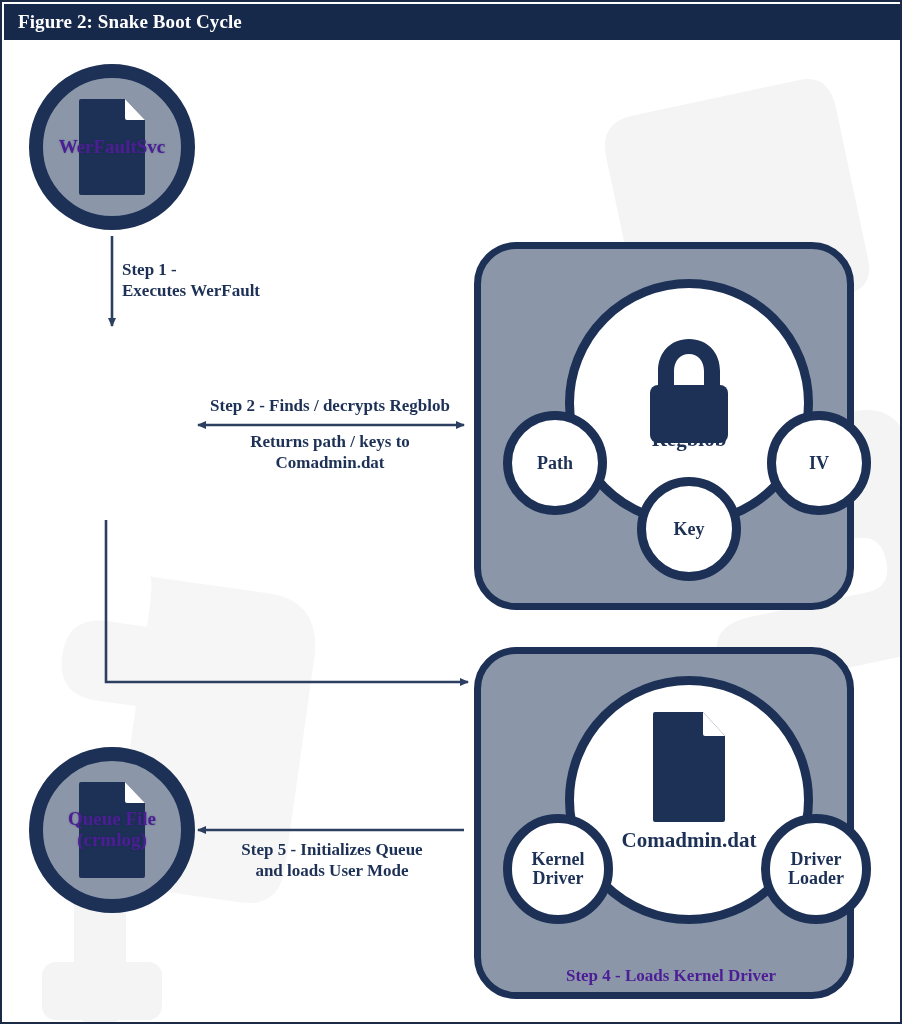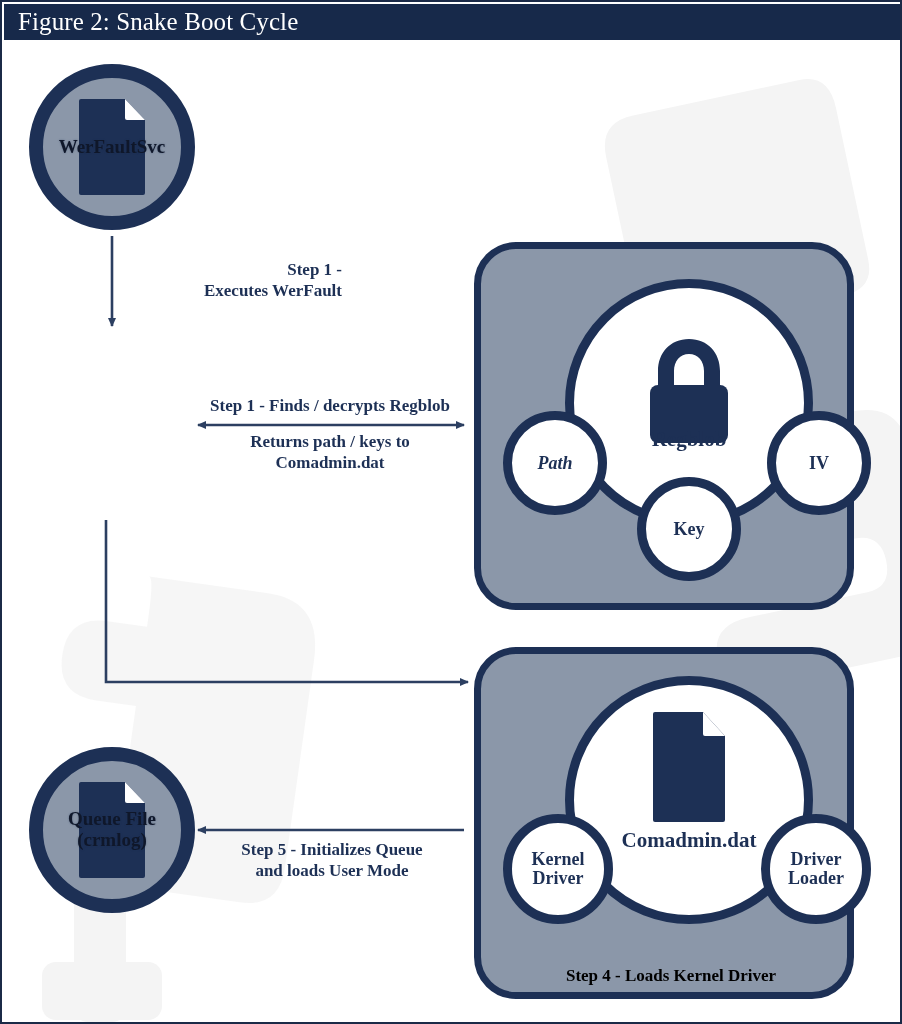--- a/index.html
+++ b/index.html
@@ -27,24 +27,25 @@
     height: 36px;
     background: #17294a;
     display: flex;
     align-items: center;
     box-sizing: border-box;
     padding-left: 14px;
     z-index: 40;
   }
   #title-bar .title-text {
     color: #ffffff;
-    font-size: 25px;
+    font-size: 19px;
     font-family: "Liberation Serif", "DejaVu Serif", serif;
     letter-spacing: 0.1px;
     white-space: nowrap;
+    font-weight: bold;
   }
 
   
   #watermark {
     position: absolute;
     left: 0; top: 30px;
     width: 902px; height: 994px;
     z-index: 0;
     pointer-events: none;
   }
@@ -72,21 +73,21 @@
     position: absolute;
     left: 50%;
     top: 50%;
     transform: translate(-50%, -50%);
   }
   .rnode .rlabel {
     position: absolute;
     left: 50%;
     top: 50%;
     transform: translate(-50%, -50%);
-    color: #0f172a;
+    color: #4c1d95;
     font-weight: bold;
     font-size: 19px;
     line-height: 1.08;
     text-align: center;
     white-space: pre-line;
     width: 180px;
     text-shadow: 0 0 2px rgba(29,48,85,0.45);
   }
 
   
@@ -157,21 +158,21 @@
     font-size: 17px;
     line-height: 1.22;
     white-space: pre-line;
     z-index: 30;
   }
   .step.center { text-align: center; }
   .step.left { text-align: left; }
 
   .panel-step {
     position: absolute;
-    color: #000000;
+    color: #4c1d95;
     font-weight: bold;
     font-size: 17px;
     text-align: center;
     white-space: nowrap;
     z-index: 30;
   }
 </style>
 </head>
 <body>
 
@@ -234,44 +235,44 @@
 
   <div class="rnode" style="left:27px; top:745px; width:166px; height:166px;">
     <svg class="doc" width="66" height="96" viewBox="0 0 66 96" xmlns="http://www.w3.org/2000/svg">
       <path d="M0 2 Q0 0 2 0 L46 0 L66 21 L66 94 Q66 96 64 96 L2 96 Q0 96 0 94 Z" fill="#1d3055"></path>
       <path d="M46 0 L66 21 L48 21 Q46 21 46 19 Z" fill="#ffffff"></path>
     </svg>
     <div class="rlabel">Queue File
 (crmlog)</div>
   </div>
 
-  <div class="step left" style="left:120px; top:258px; width:220px;text-align:right;">Step 1 -
+  <div class="step left" style="left:120px; top:258px; width:220px;">Step 1 -
 Executes WerFault</div>
 
-  <div class="step center" style="left:188px; top:394px; width:280px;">Step 1 - Finds / decrypts Regblob</div>
+  <div class="step center" style="left:188px; top:394px; width:280px;">Step 2 - Finds / decrypts Regblob</div>
   <div class="step center" style="left:188px; top:430px; width:280px;">Returns path / keys to
 Comadmin.dat</div>
 
 
   <div class="step center" style="left:190px; top:832px; width:280px;margin-top:6px;">Step 5 - Initializes Queue
 and loads User Mode</div>
 
   <div class="panel" style="left:472px; top:240px; width:380px; height:368px;">
     <div class="panel-inner">
       <div class="hub" style="left:84px; top:30px; width:248px; height:248px;"></div>
 
       <svg class="hub-icon" style="left:208px; top:86px;" width="98" height="110" viewBox="0 0 98 110" xmlns="http://www.w3.org/2000/svg">
         <path d="M49 4 C30 4 18 18 18 36 L18 56 L34 56 L34 36 C34 26 40 19 49 19
                  C58 19 64 26 64 36 L64 56 L80 56 L80 36 C80 18 68 4 49 4 Z" fill="#1d3055"></path>
         <rect x="10" y="50" width="78" height="58" rx="8" fill="#1d3055"></rect>
       </svg>
 
       <div class="hub-label" style="left:208px; top:178px;">Regblob</div>
 
-      <div class="sat" style="left:22px; top:162px; width:104px; height:104px;font-style:italic;">
+      <div class="sat" style="left:22px; top:162px; width:104px; height:104px;">
         <span>Path</span>
       </div>
 
       <div class="sat" style="left:286px; top:162px; width:104px; height:104px;">
         <span>IV</span>
       </div>
 
       <div class="sat" style="left:156px; top:228px; width:104px; height:104px;">
         <span>Key</span>
       </div>

